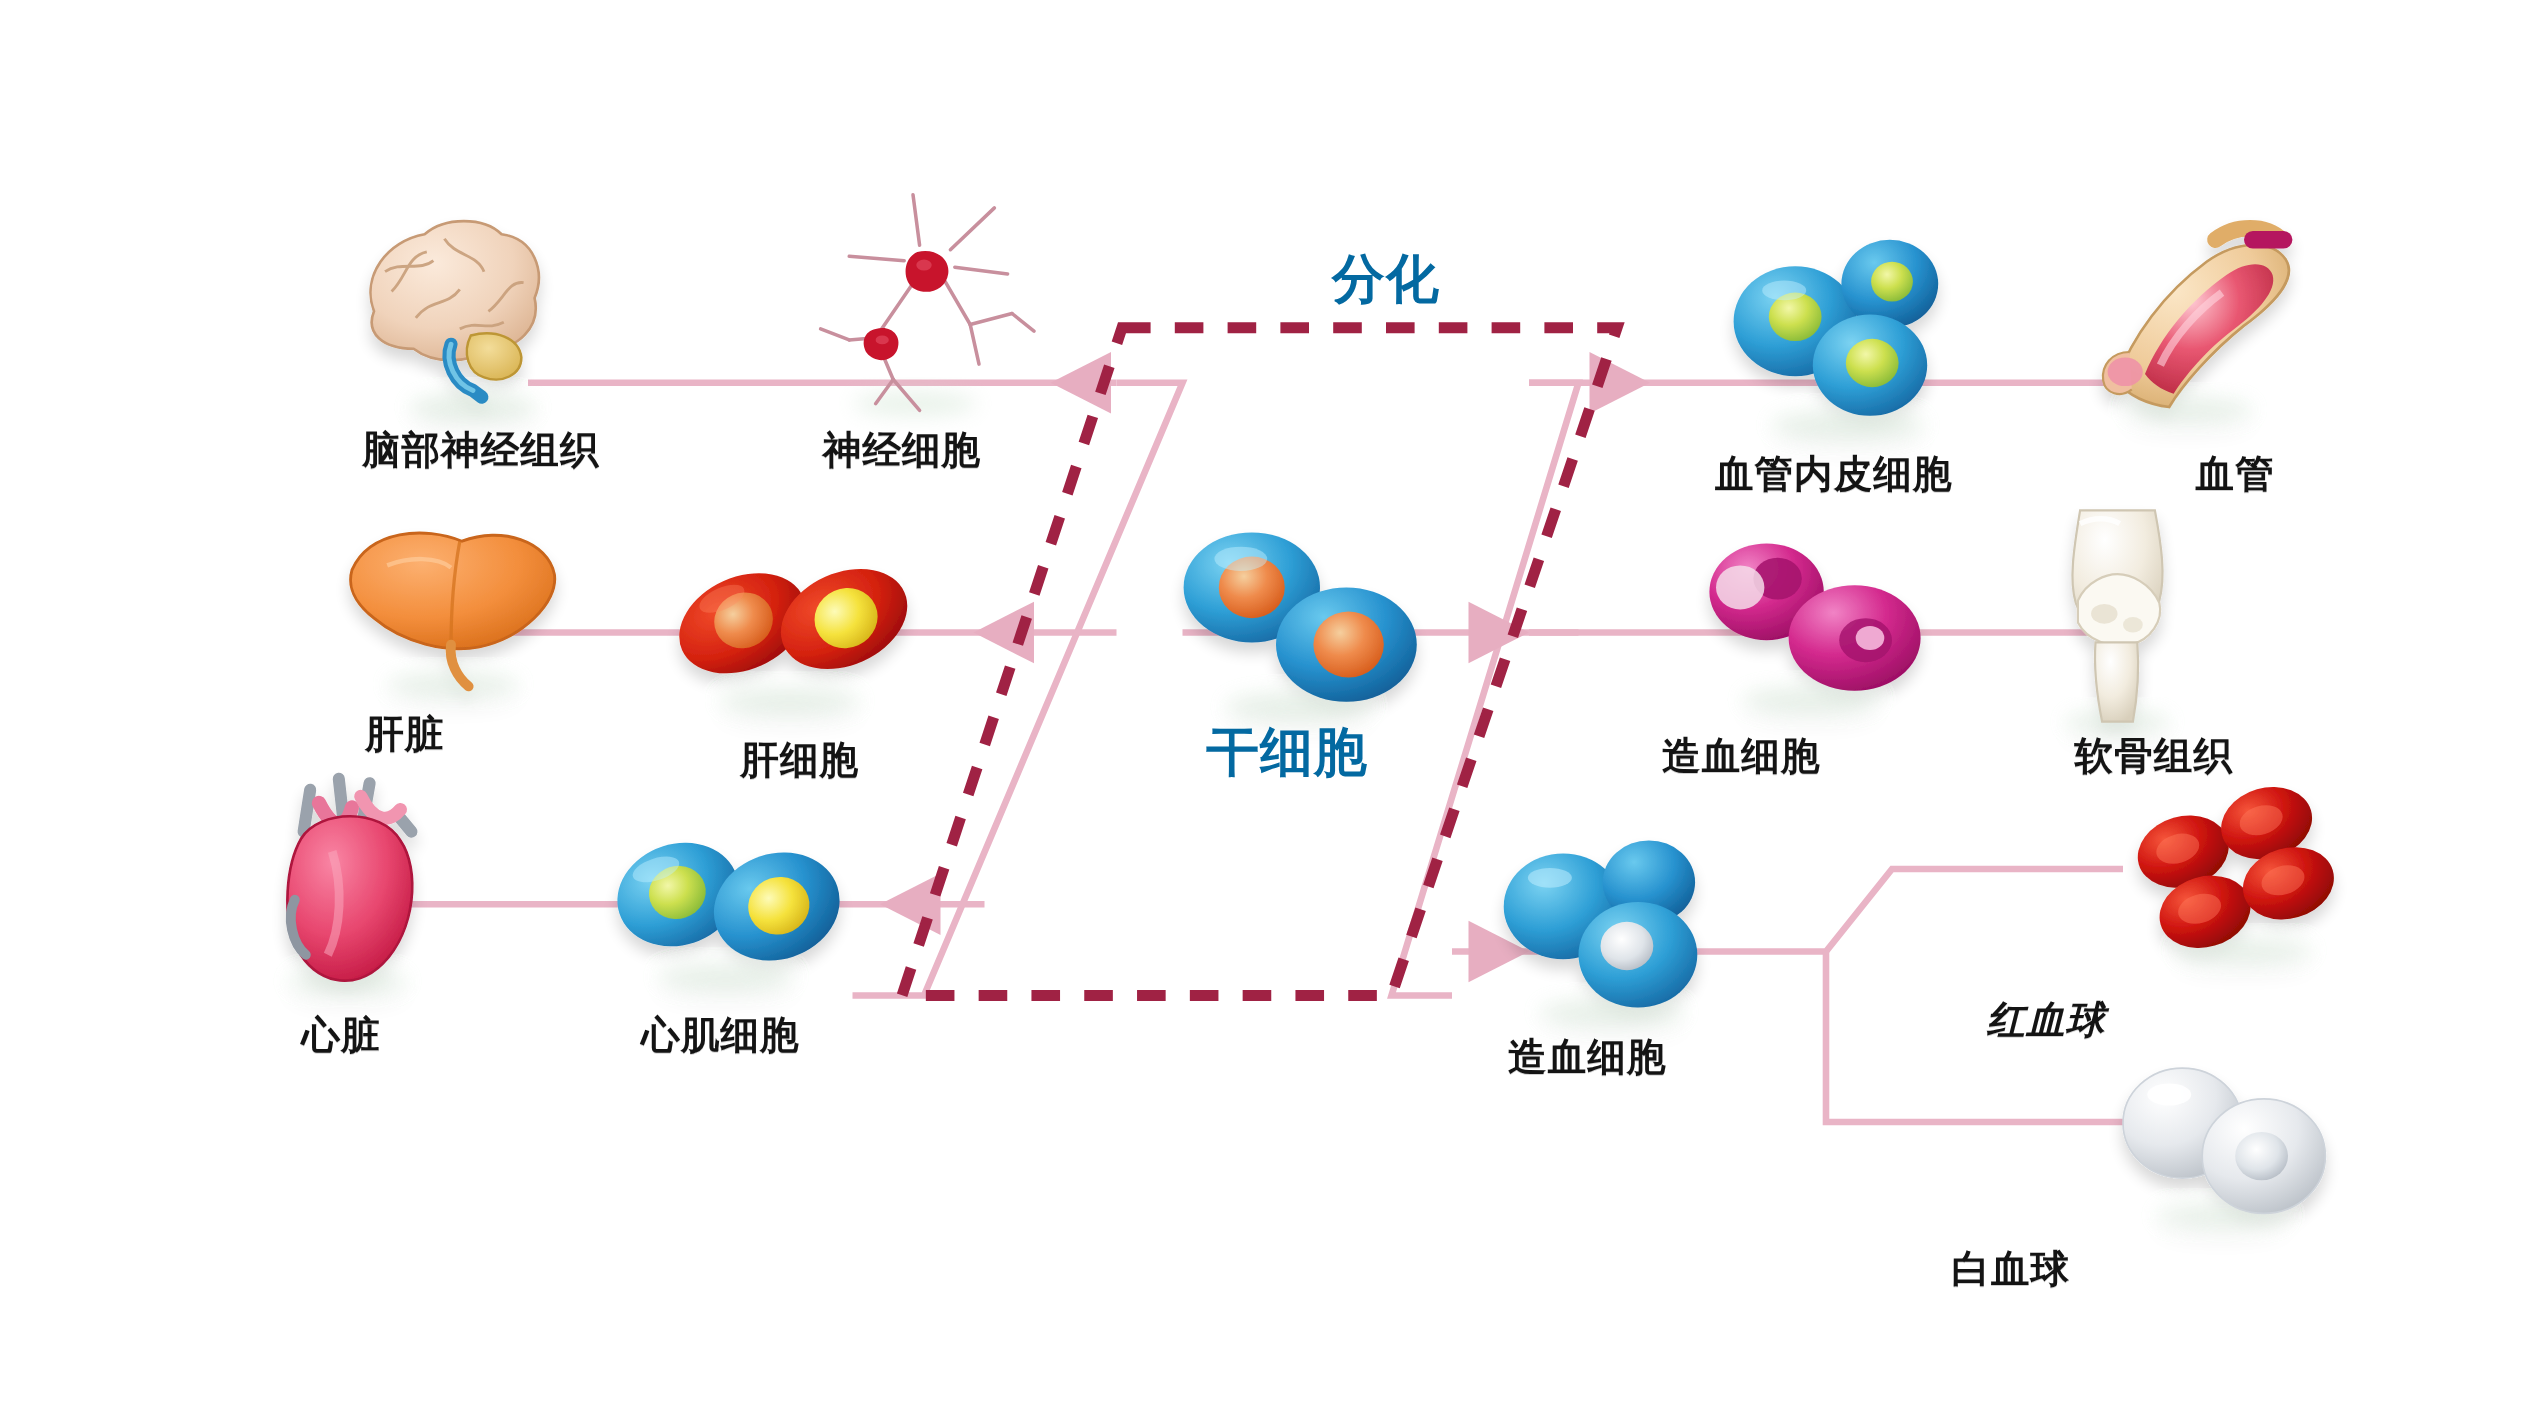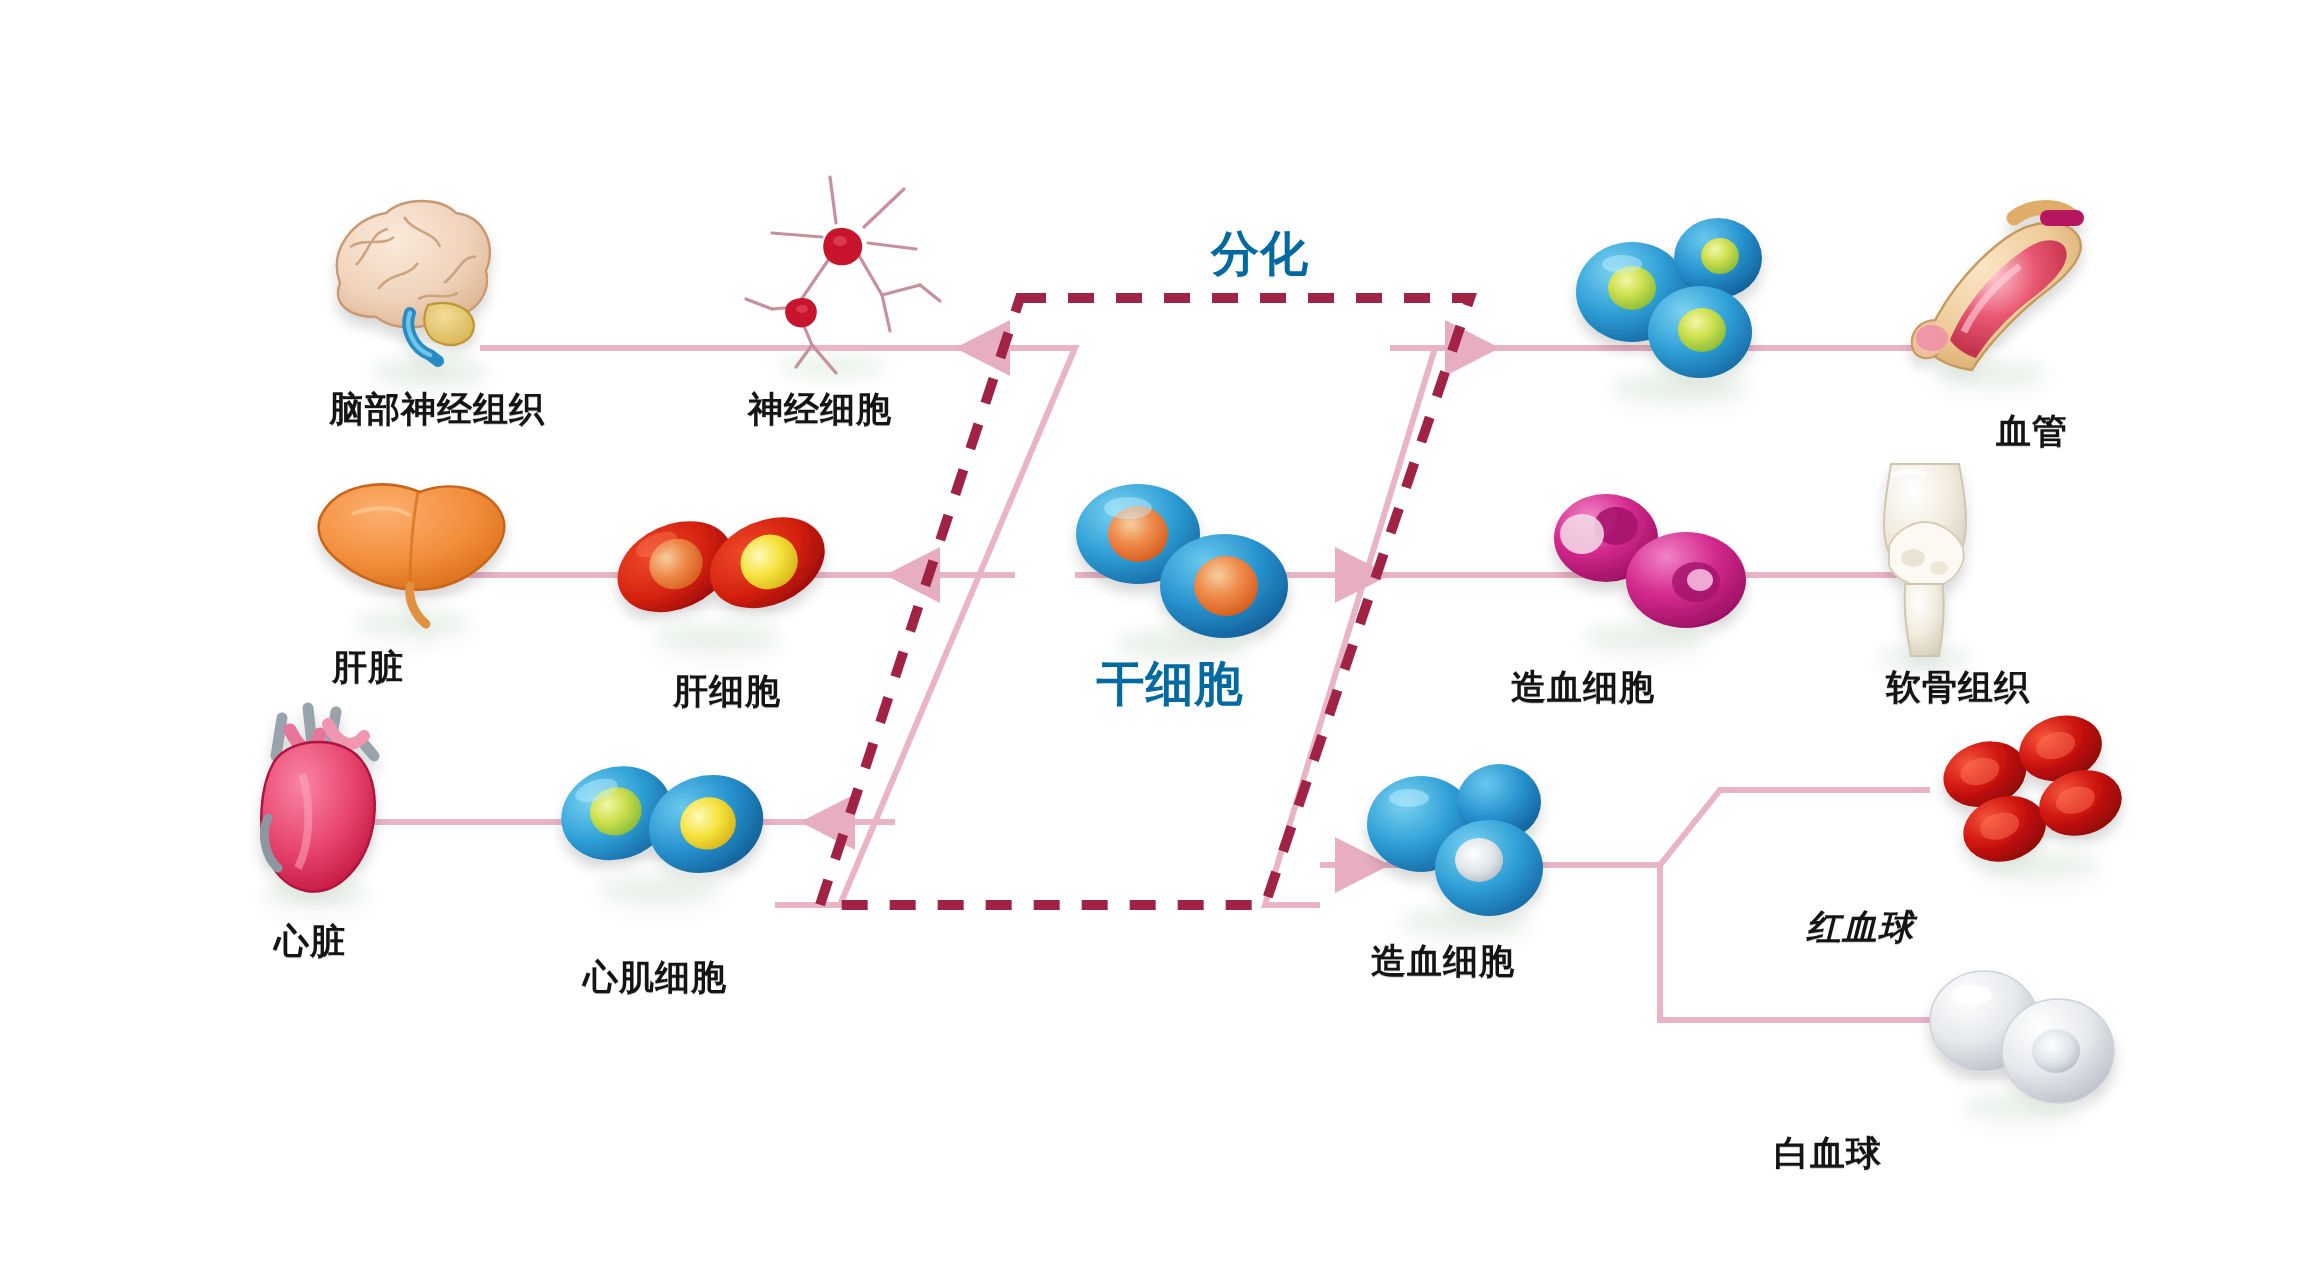--- a/index.html
+++ b/index.html
@@ -338,25 +338,26 @@
   </g>
 </svg>
 
 <div class="lbl lbl-dark cx" style="left:437px;top:386px;">脑部神经组织</div>
 <div class="lbl lbl-dark cx" style="left:820px;top:386px;">神经细胞</div>
 
 <div class="lbl lbl-dark cx" style="left:368px;top:644px;">肝脏</div>
 <div class="lbl lbl-dark cx" style="left:727px;top:668px;">肝细胞</div>
 
 <div class="lbl lbl-dark cx" style="left:310px;top:918px;">心脏</div>
-<div class="lbl lbl-dark cx" style="left:655px;top:918px;margin-top:36px;">心肌细胞</div>
+<div class="lbl lbl-dark cx" style="left:655px;top:918px;">心肌细胞</div>
 
 <div class="lbl lbl-red cx" style="left:1260px;top:222px;">分化</div>
 <div class="lbl lbl-red cx" style="left:1170px;top:652px;">干细胞</div>
 
+<div class="lbl lbl-dark cx" style="left:1667px;top:408px;">血管内皮细胞</div>
 <div class="lbl lbl-dark cx" style="left:2032px;top:408px;">血管</div>
 
 <div class="lbl lbl-dark cx" style="left:1583px;top:664px;">造血细胞</div>
 <div class="lbl lbl-dark cx" style="left:1958px;top:664px;">软骨组织</div>
 
 <div class="lbl lbl-dark cx" style="left:1443px;top:938px;">造血细胞</div>
 
 <div class="lbl lbl-dark cx" style="left:1860px;top:904px;font-style:italic;">红血球</div>
 <div class="lbl lbl-dark cx" style="left:1828px;top:1130px;">白血球</div>
 

